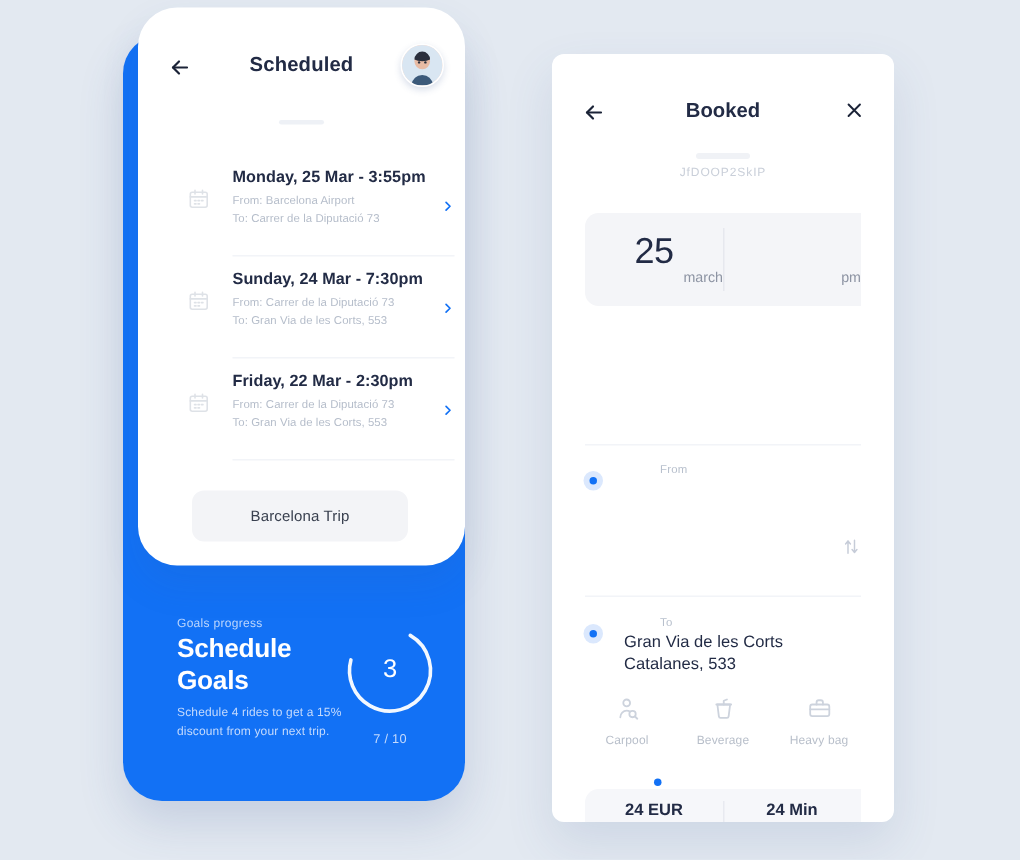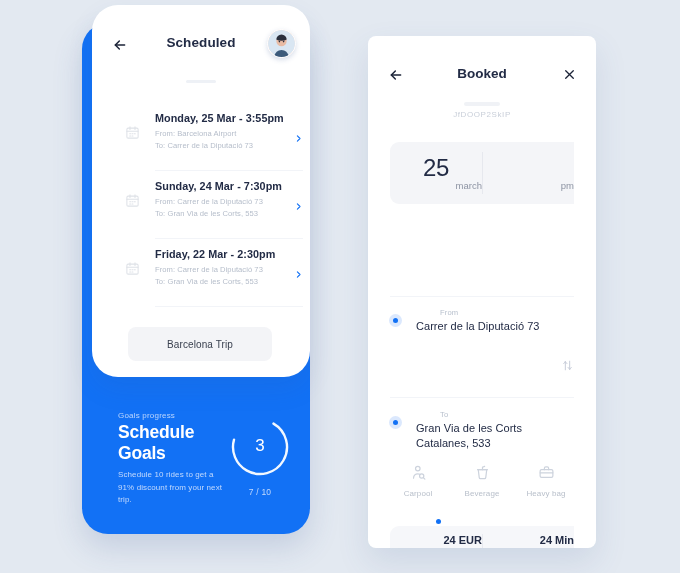--- a/index.html
+++ b/index.html
@@ -429,21 +429,21 @@
   .est-cell:last-child  { border-radius: 0 9px 9px 0; }
   .est-sep {
     position: absolute;
     left: 50%; top: 8px; bottom: 8px;
     width: 1px;
     background: #e8eaf0;
   }
   .est-big {
     position: absolute;
     left: 0; right: 0; top: 8px;
-    text-align: right;
+    text-align: center;
     font-size: 11px;
     font-weight: bold;
     color: #222b45;
   }
   .est-dot {
     position: absolute;
     left: 68px;
     top: 483px;
     width: 5px;
     height: 5px;
@@ -552,21 +552,21 @@
 
       <button class="schedule-btn">Barcelona Trip</button>
     </div>
 
     <div class="goals">
       <div class="goals-label">Goals progress</div>
       <div class="goals-title">
         <div>Schedule</div>
         <div>Goals</div>
       </div>
-      <div class="goals-desc">Schedule 10 rides to get a 91% discount from your next trip.</div>
+      <div class="goals-desc">Schedule 4 rides to get a 15% discount from your next trip.</div>
       <div class="ring-wrap">
         <svg viewBox="0 0 64 64" width="64" height="64">
           <circle cx="32" cy="32" r="27" fill="none" stroke="#ffffff" stroke-width="2.4" stroke-linecap="round" stroke-dasharray="120 49.7" transform="rotate(-60 32 32)" opacity="0.95"></circle>
         </svg>
         <div class="ring-num">3</div>
       </div>
       <div class="ring-frac">7 / 10</div>
     </div>
   </div>
 
@@ -598,21 +598,20 @@
         <div class="dt-small">pm</div>
       </div>
       <div class="dt-sep"></div>
     </div>
 
     <div class="route">
       <div class="route-divider" id="div-top"></div>
 
       <div class="dot" id="dot-from"></div>
       <div class="route-label" id="label-from">From</div>
-      <div class="route-value" id="value-from">Carrer de la Diputació 73</div>
 
       <span class="swap-icon">
         <svg viewBox="0 0 24 24" width="13" height="13" fill="none" stroke="currentColor" stroke-width="1.8" stroke-linecap="round" stroke-linejoin="round">
           <path d="M8 20V5M8 5L5 8.5M8 5l3 3.5"></path>
           <path d="M16 4v15M16 19l3-3.5M16 19l-3-3.5"></path>
         </svg>
       </span>
 
       <div class="route-divider" id="div-mid"></div>
 

